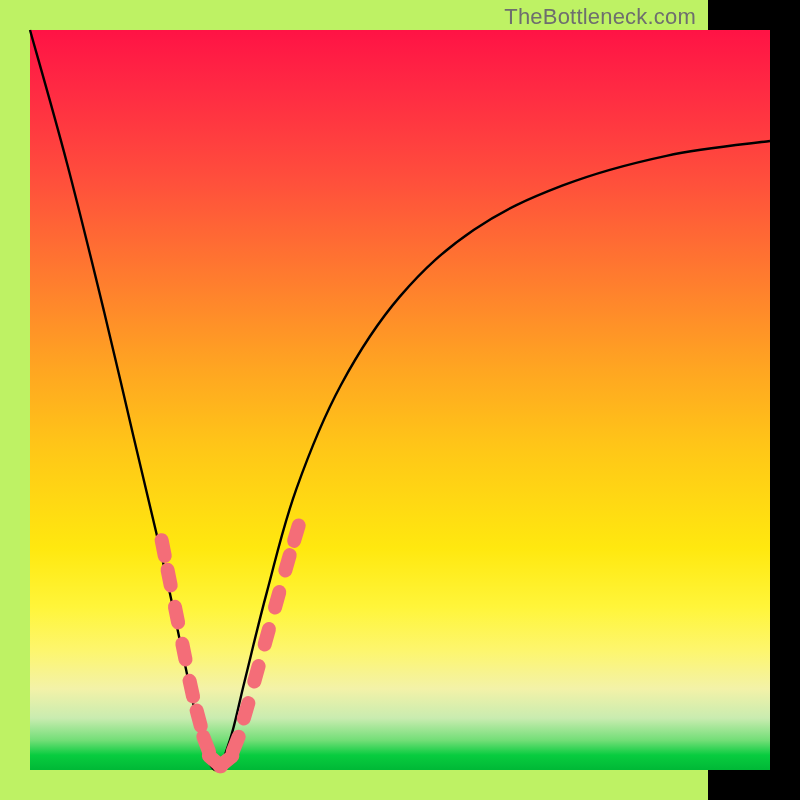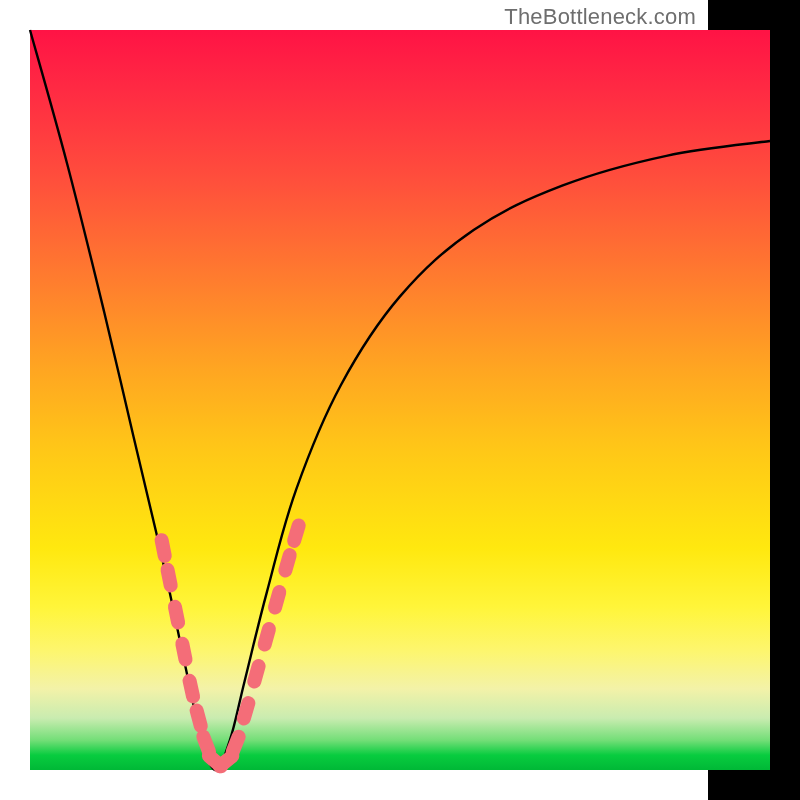--- a/index.html
+++ b/index.html
@@ -10,21 +10,21 @@
     background: #000;
     font-family: Arial, Helvetica, sans-serif;
     overflow: hidden;
   }
   .frame {
     position: absolute;
     left: 0;
     top: 0;
     width: 708px;
     height: 800px;
-    background: #ffffff;
+    background: #bef264;
     text-align: right;
   }
   .plot-area {
     position: absolute;
     left: 30px;
     top: 30px;
     width: 740px;
     height: 740px;
     
     background: linear-gradient(to bottom,

